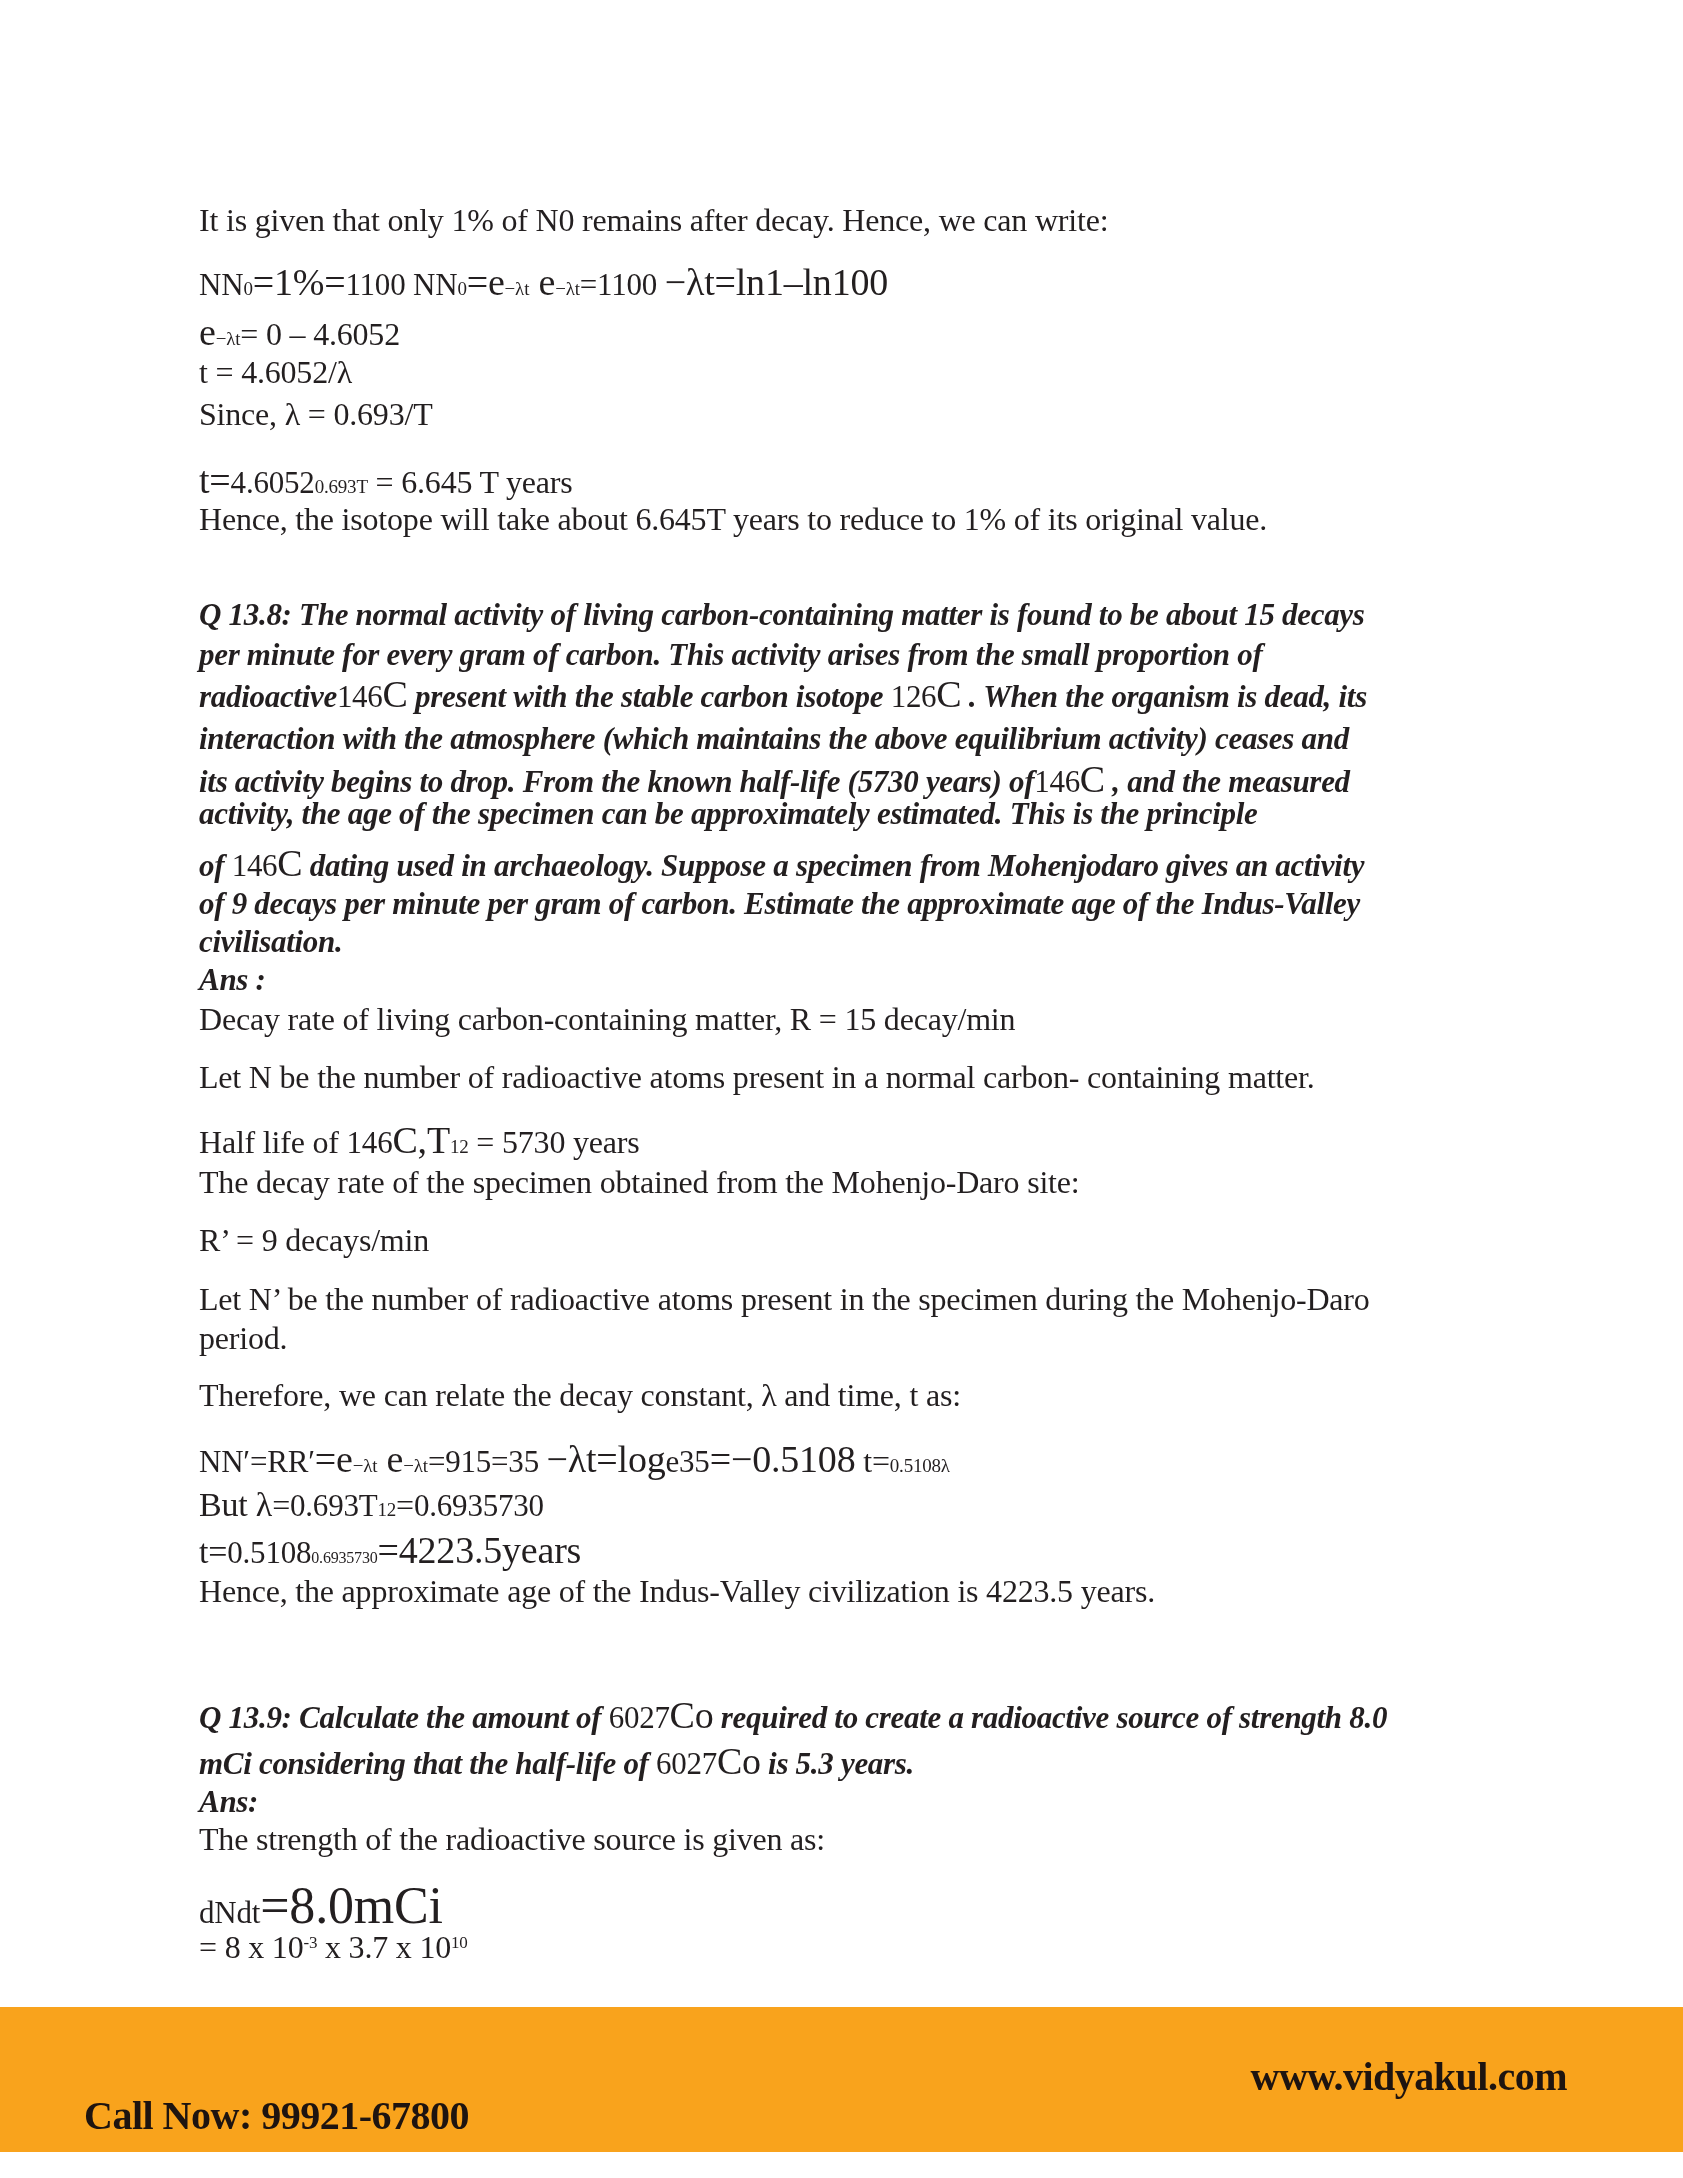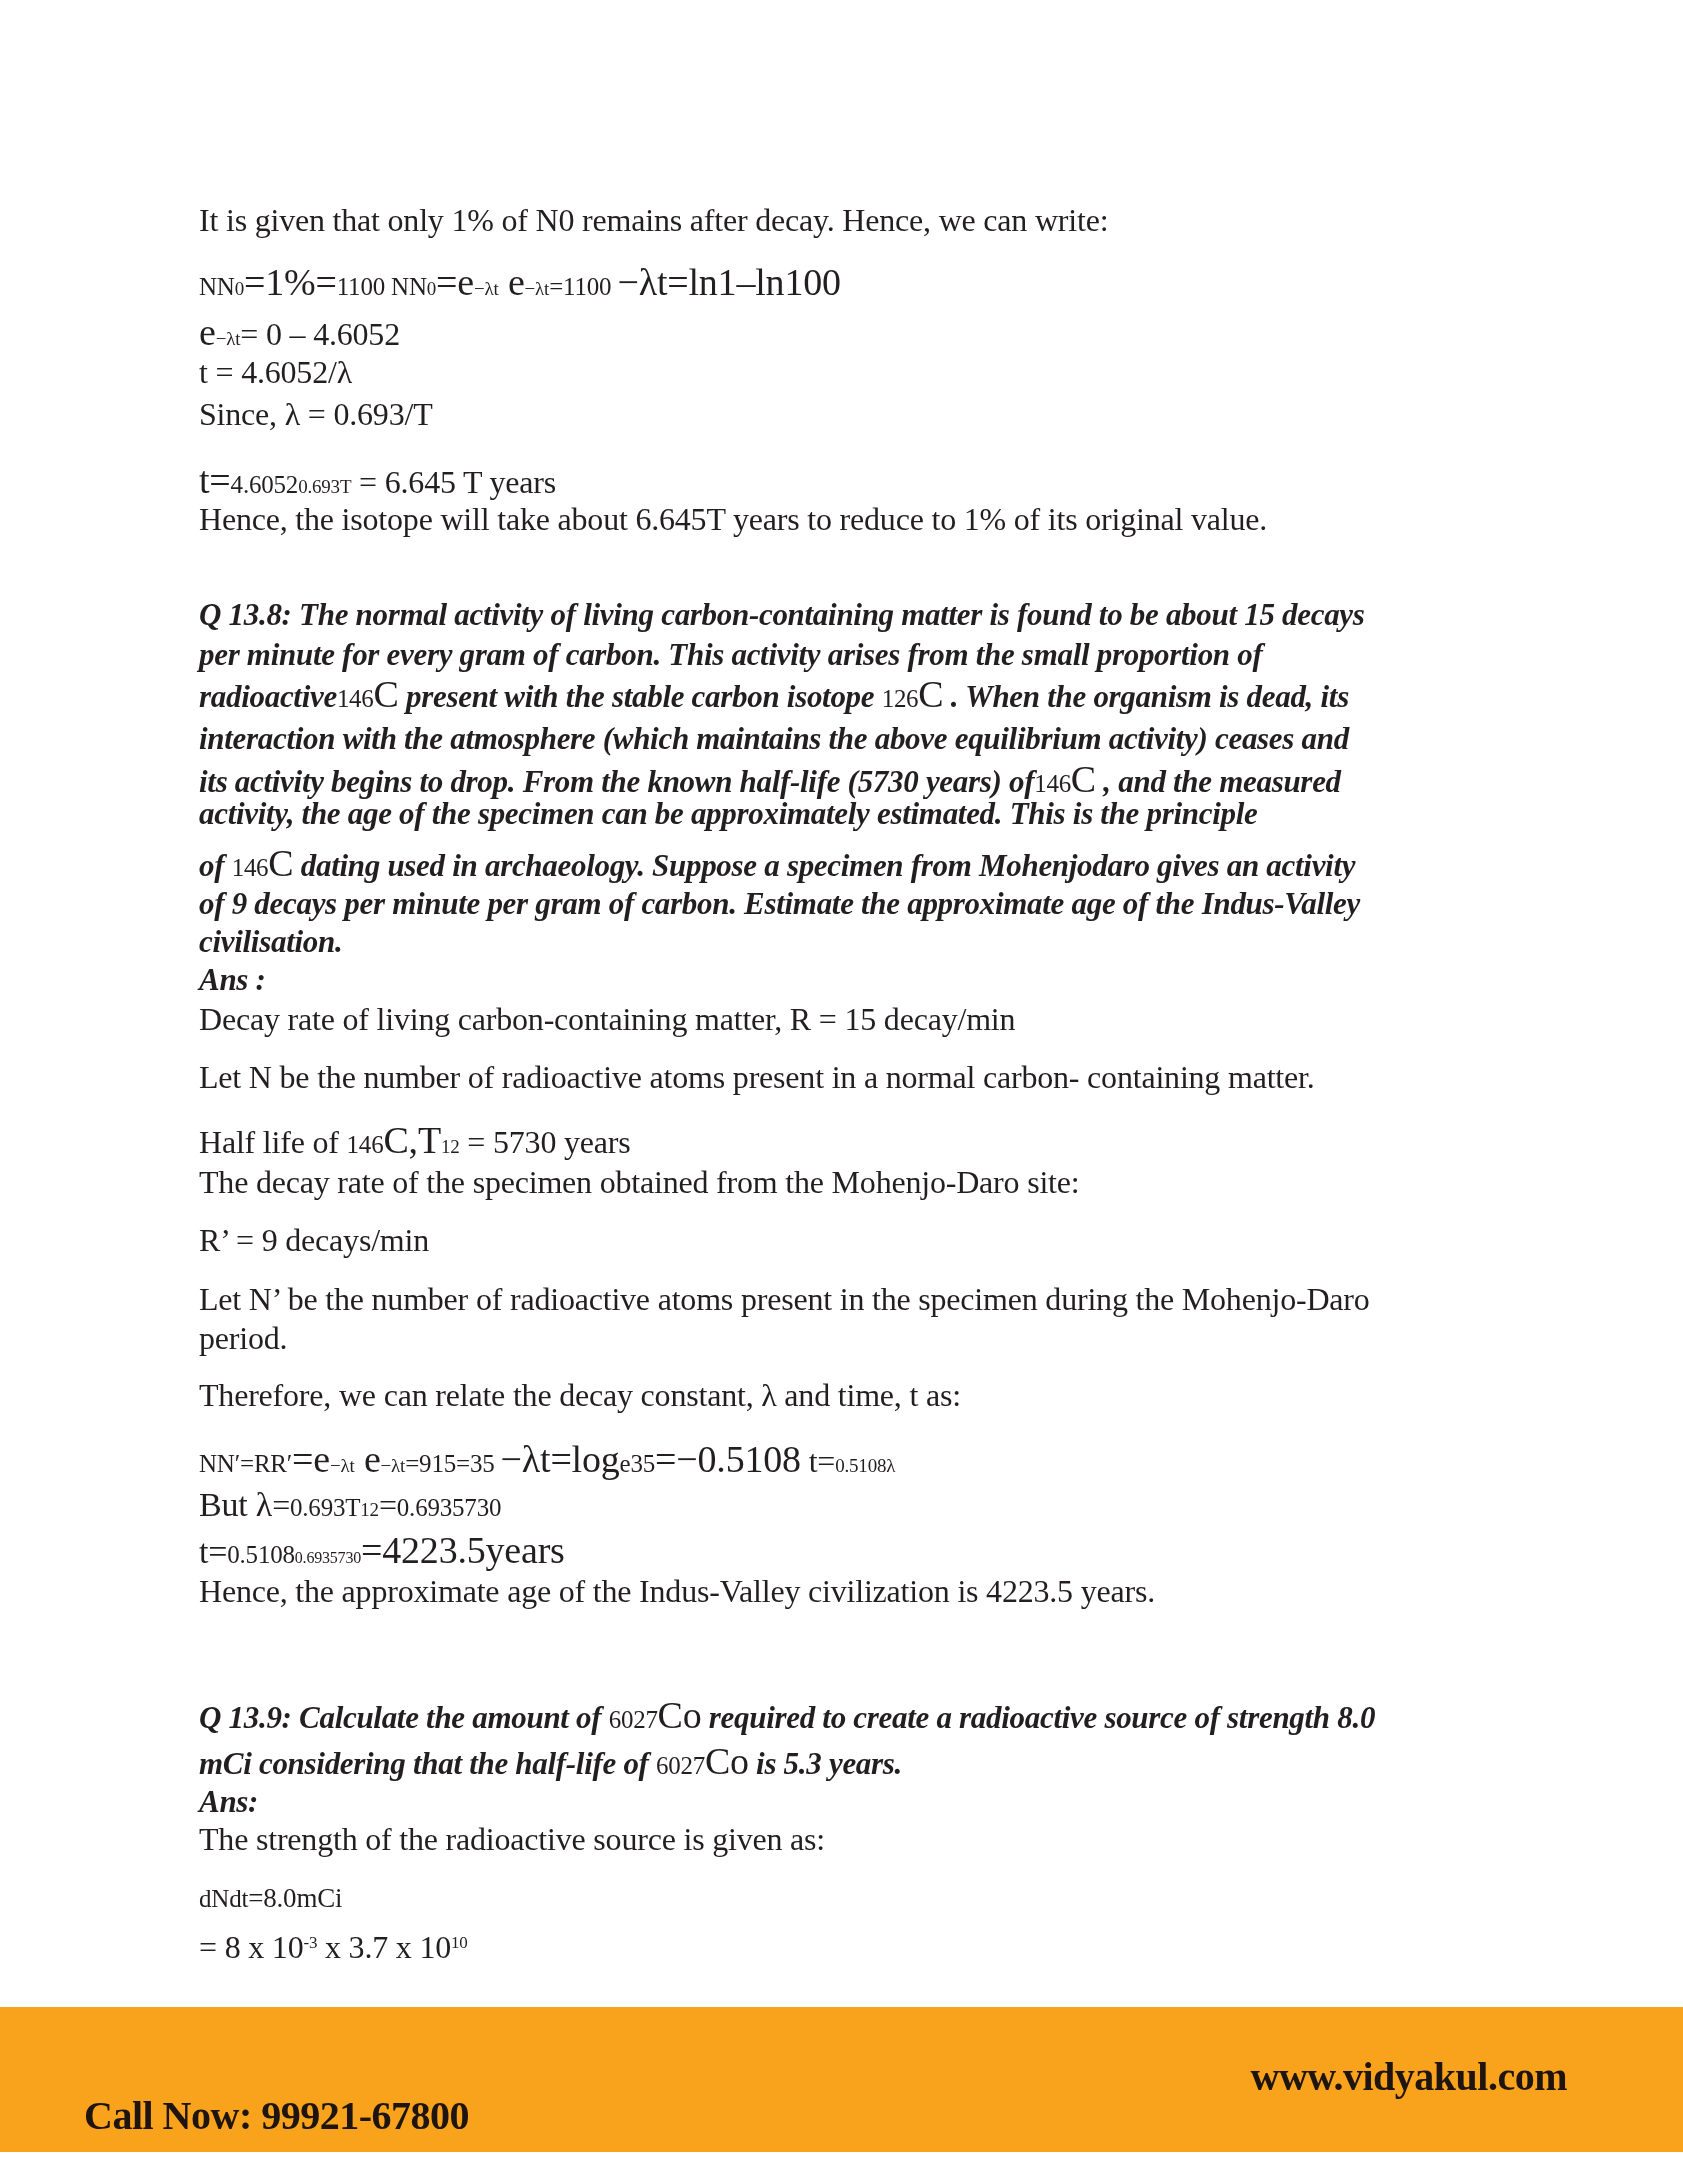--- a/index.html
+++ b/index.html
@@ -7,24 +7,24 @@
     width: 1683px; height: 2178px; position: relative; overflow: hidden;
     background: #ffffff; color: #231f20;
     font-family: "Liberation Serif", "DejaVu Serif", serif;
   }
   .page { position: absolute; left: 0; top: 0; width: 1538px; height: 2178px; }
   .ln {
     position: absolute; left: 199px; white-space: nowrap;
     font-size: 32px; line-height: 1; letter-spacing: -0.2px;
   }
   .q { font-weight: bold; font-style: italic; font-size: 31px; letter-spacing: -0.3px; }
-  .s  { font-size: 25px; }
+  .s  { font-size: 31px; }
   .xs { font-size: 19px; }
   .big { font-size: 38px; }
-  .xl  { font-size: 27px; }
+  .xl  { font-size: 52px; }
   .sup { font-size: 17px; vertical-align: 10px; }
   .footer {
     position: absolute; left: 0; top: 2007px; width: 1683px; height: 145px;
     background: #f9a31c;
   }
   .footer-text {
     position: absolute; top: 46px; font-size: 40px; font-weight: bold;
     color: #1e1410; white-space: nowrap; letter-spacing: -0.5px;
   }
   .call { left: 84px; margin-top: 39px; }

